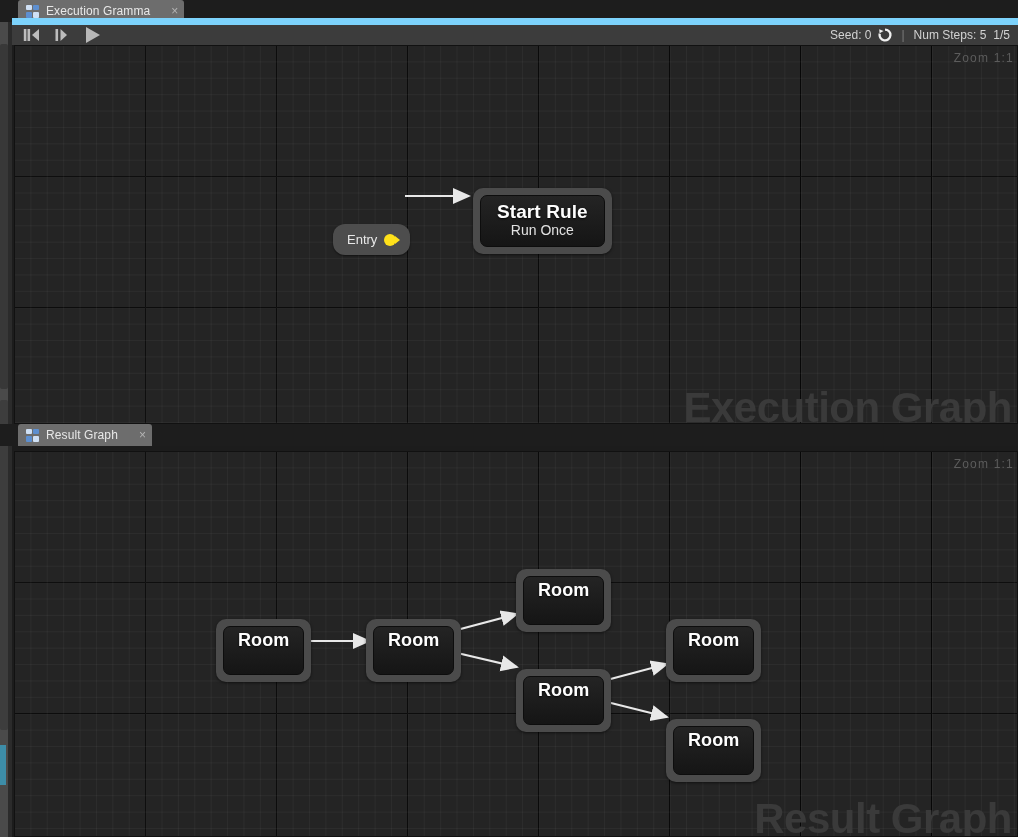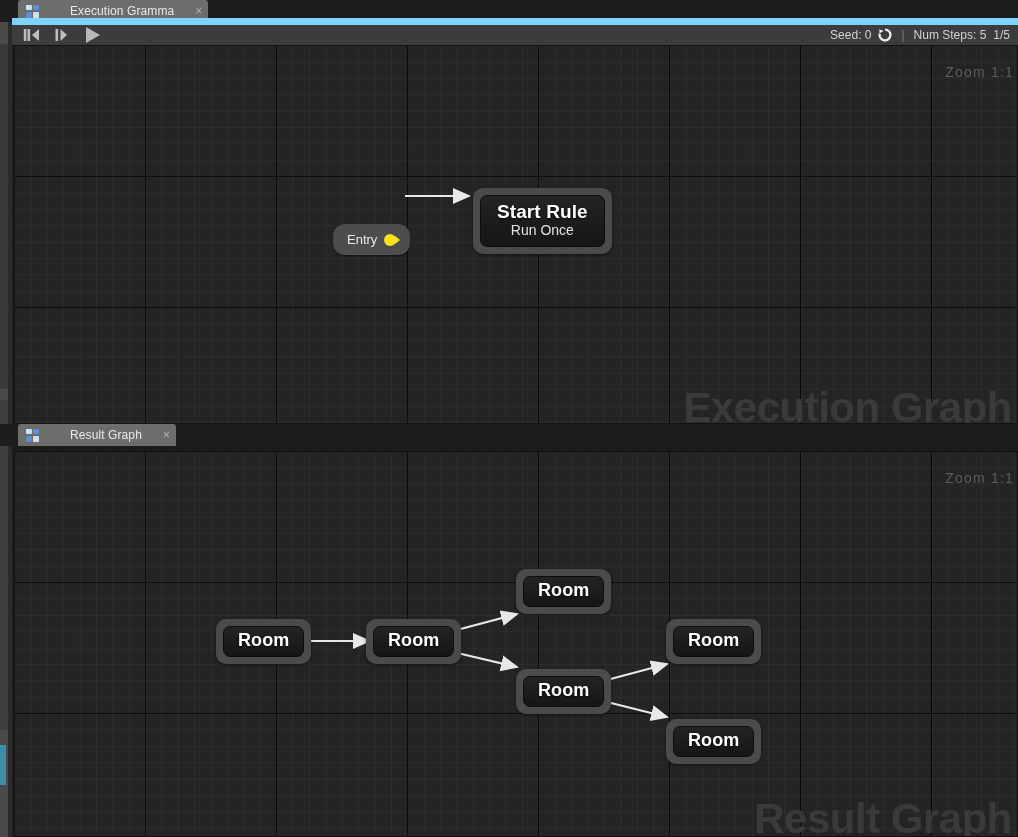--- a/index.html
+++ b/index.html
@@ -55,21 +55,20 @@
     width: 13px; height: 13px;
     display: grid; grid-template-columns: 1fr 1fr; grid-template-rows: 1fr 1fr;
     gap: 1.5px;
   }
   .tab-icon i { display: block; background: #5d8fd0; border-radius: 1px; }
   .tab-icon i.lt { background: #cfe0f5; }
   .tab-icon i.rb { background: #cfe0f5; }
   .tab-label {
     font-size: 12px; color: #e8e8e8; white-space: nowrap;
     letter-spacing: .1px;
-    margin-left: 24px;
   }
   .tab-close {
     font-size: 12px; color: #b4b4b4; margin-left: 14px; line-height: 1;
     cursor: default;
   }
 
   
   .toolbar {
     position: absolute; left: 12px; height: 27px;
     background: #3c3c3c;
@@ -102,22 +101,22 @@
       linear-gradient(to bottom, rgba(255,255,255,.040) 1px, transparent 1px),
       linear-gradient(to right, rgba(0,0,0,.85) 1px, transparent 1px),
       linear-gradient(to bottom, rgba(0,0,0,.85) 1px, transparent 1px);
     background-size: 16.4px 16.4px, 16.4px 16.4px, 131px 131px, 131px 131px;
   }
   .canvas-border {
     position: absolute; inset: 0; pointer-events: none;
     box-shadow: inset 0 0 0 1px #111;
   }
   .zoom-label {
-    position: absolute; right: 4px; top: 19px;
-    font-size: 14px; color: #5c5c5c; letter-spacing: 1.2px;
+    position: absolute; right: 4px; top: 6px;
+    font-size: 12px; color: #5c5c5c; letter-spacing: 1.2px;
     font-family: "Liberation Sans", sans-serif;
   }
   .watermark {
     position: absolute; right: 6px; bottom: -8px;
     font-size: 42px; font-weight: bold; color: #3a3a3a;
     letter-spacing: -.5px; white-space: nowrap; margin-left: 8px;
   }
   .watermark.res { bottom: -6px; }
 
   
@@ -157,21 +156,21 @@
     border: 1px solid #0d0d0d;
   }
   .node-title {
     font-size: 19px; font-weight: bold; color: #fdfdfd;
     line-height: 1.05; letter-spacing: .1px;
     text-shadow: 0 1px 2px rgba(0,0,0,.9);
   }
   .node-sub {
     font-size: 14px; color: #e2e2e2; margin-top: 0;
   }
-  .node-room .node-body { padding: 4px 14px 6px; }
+  .node-room .node-body { padding: 4px 14px 24px; }
   .node-room .node-title { font-size: 18px; }
 
   
   .wires { position: absolute; inset: 0; pointer-events: none; }
 </style>
 </head>
 <body>
 
 <div id="app">
 

